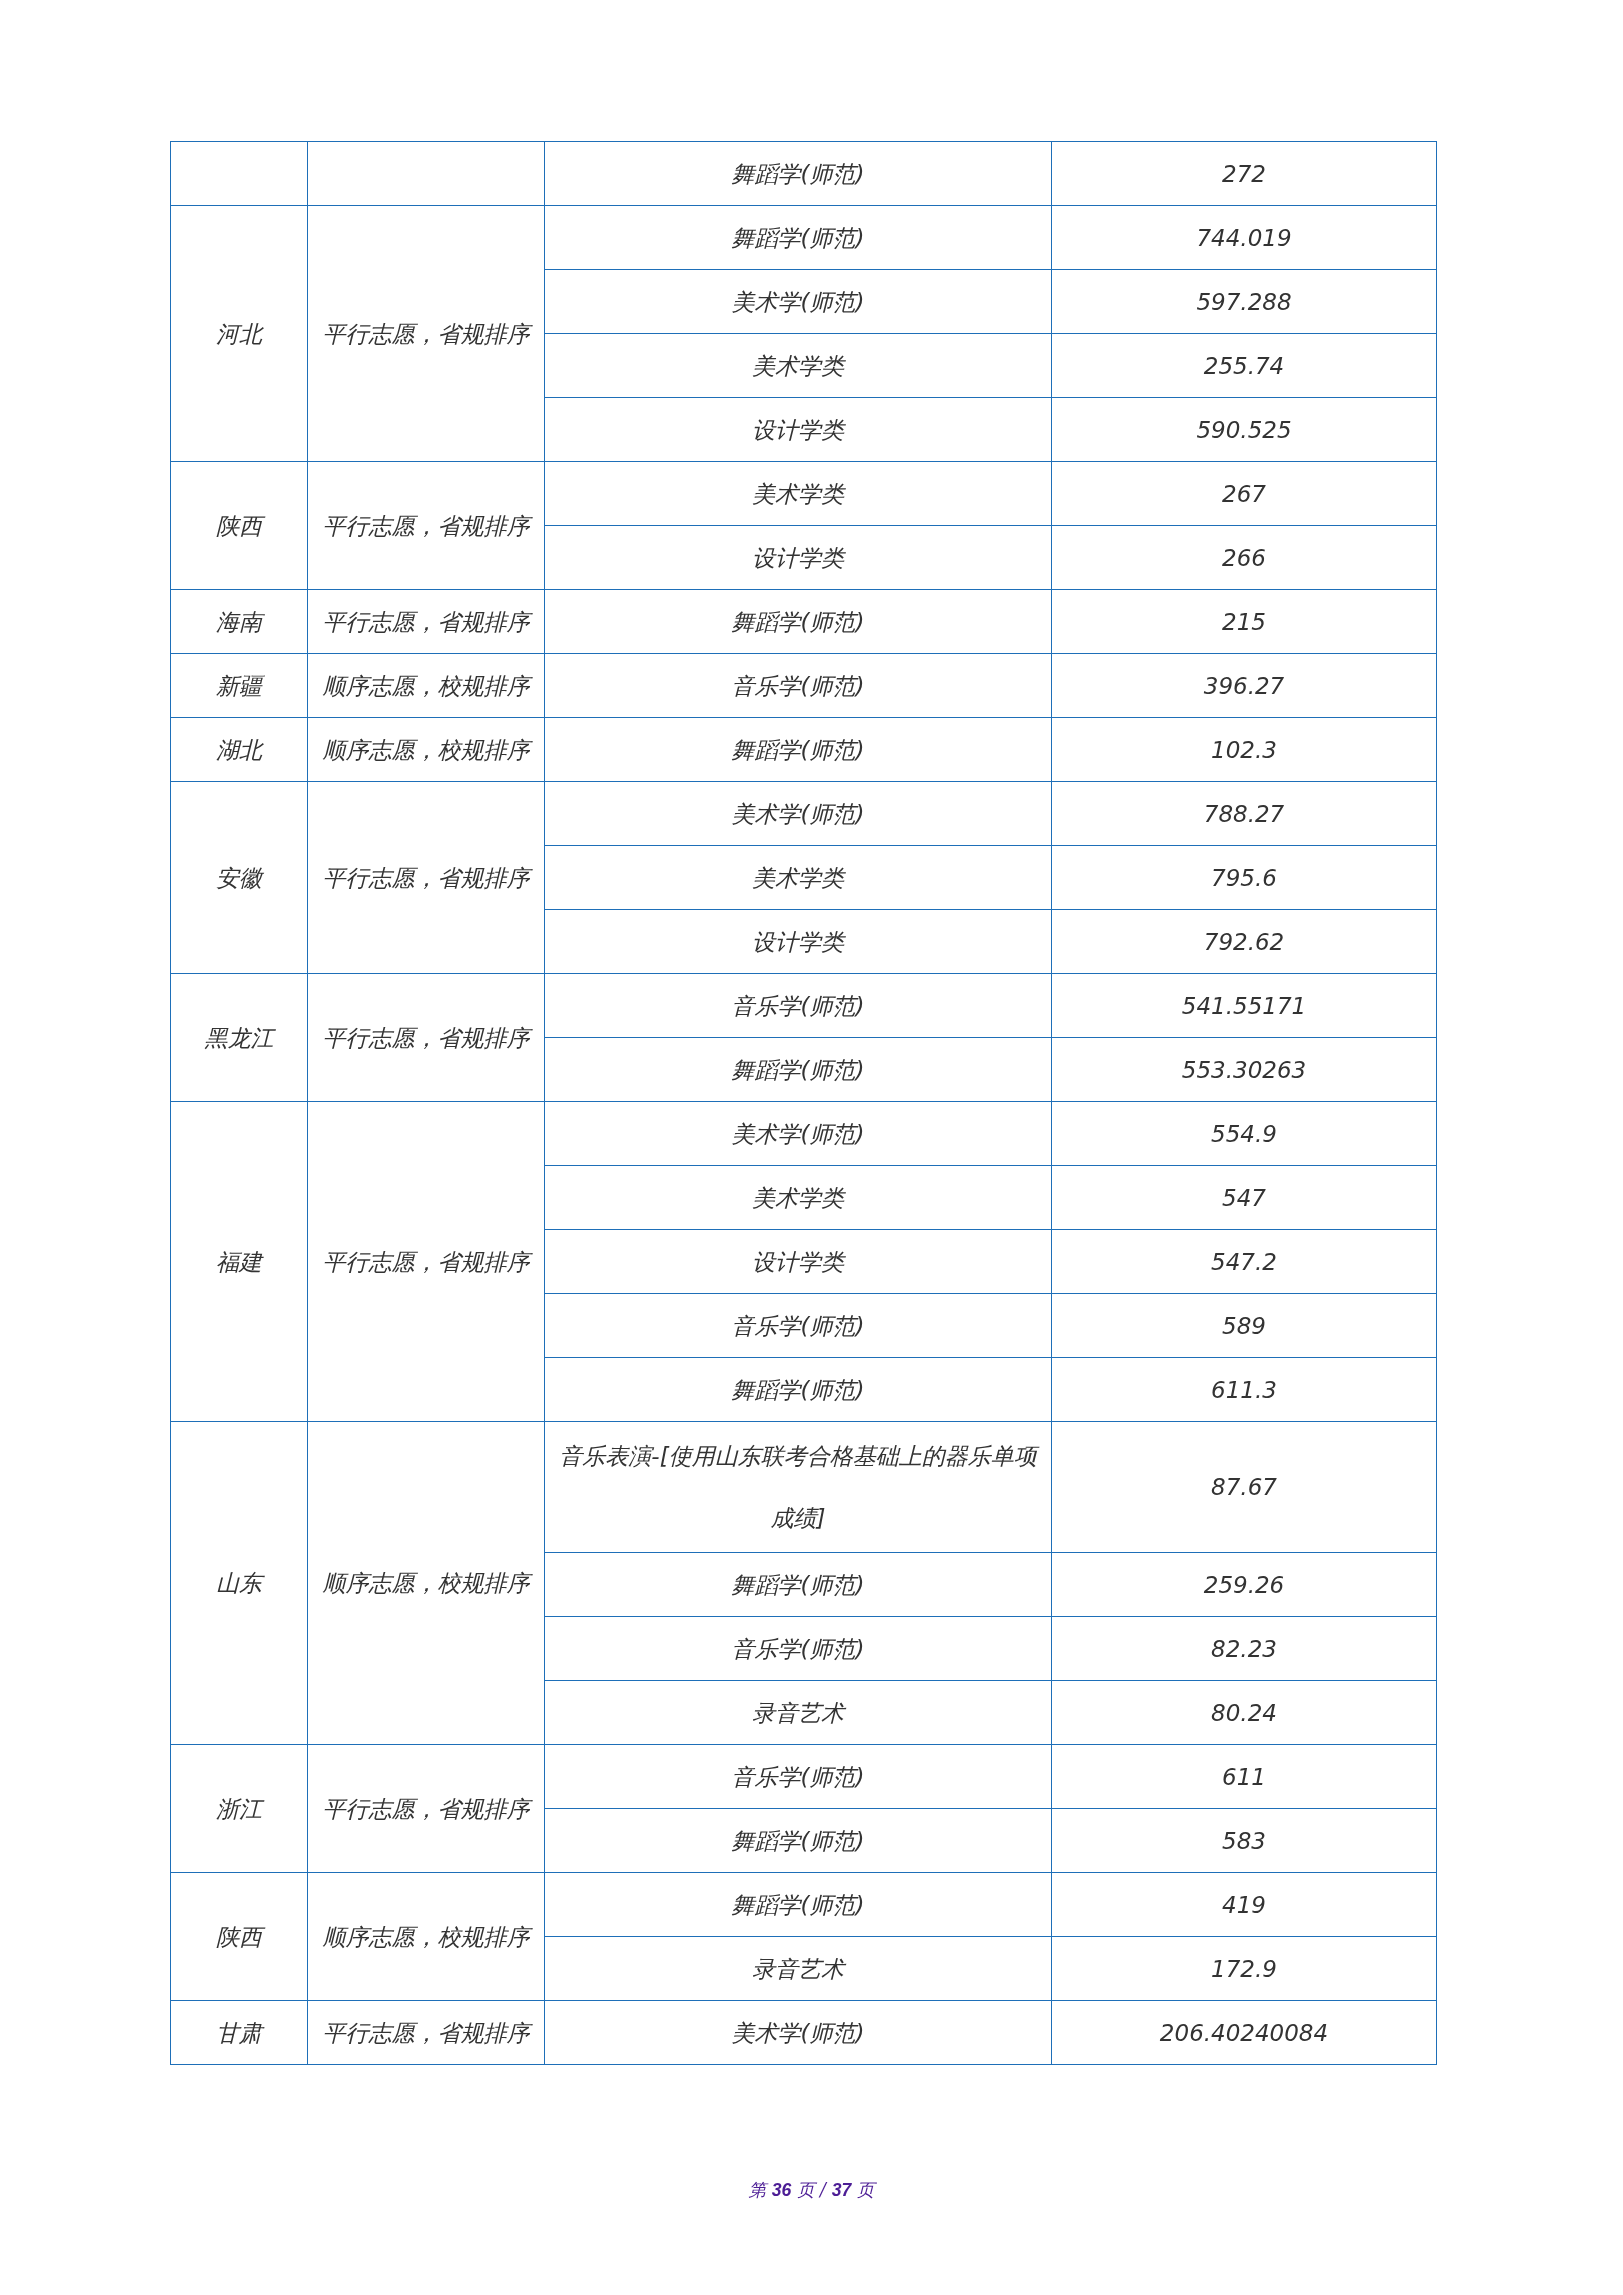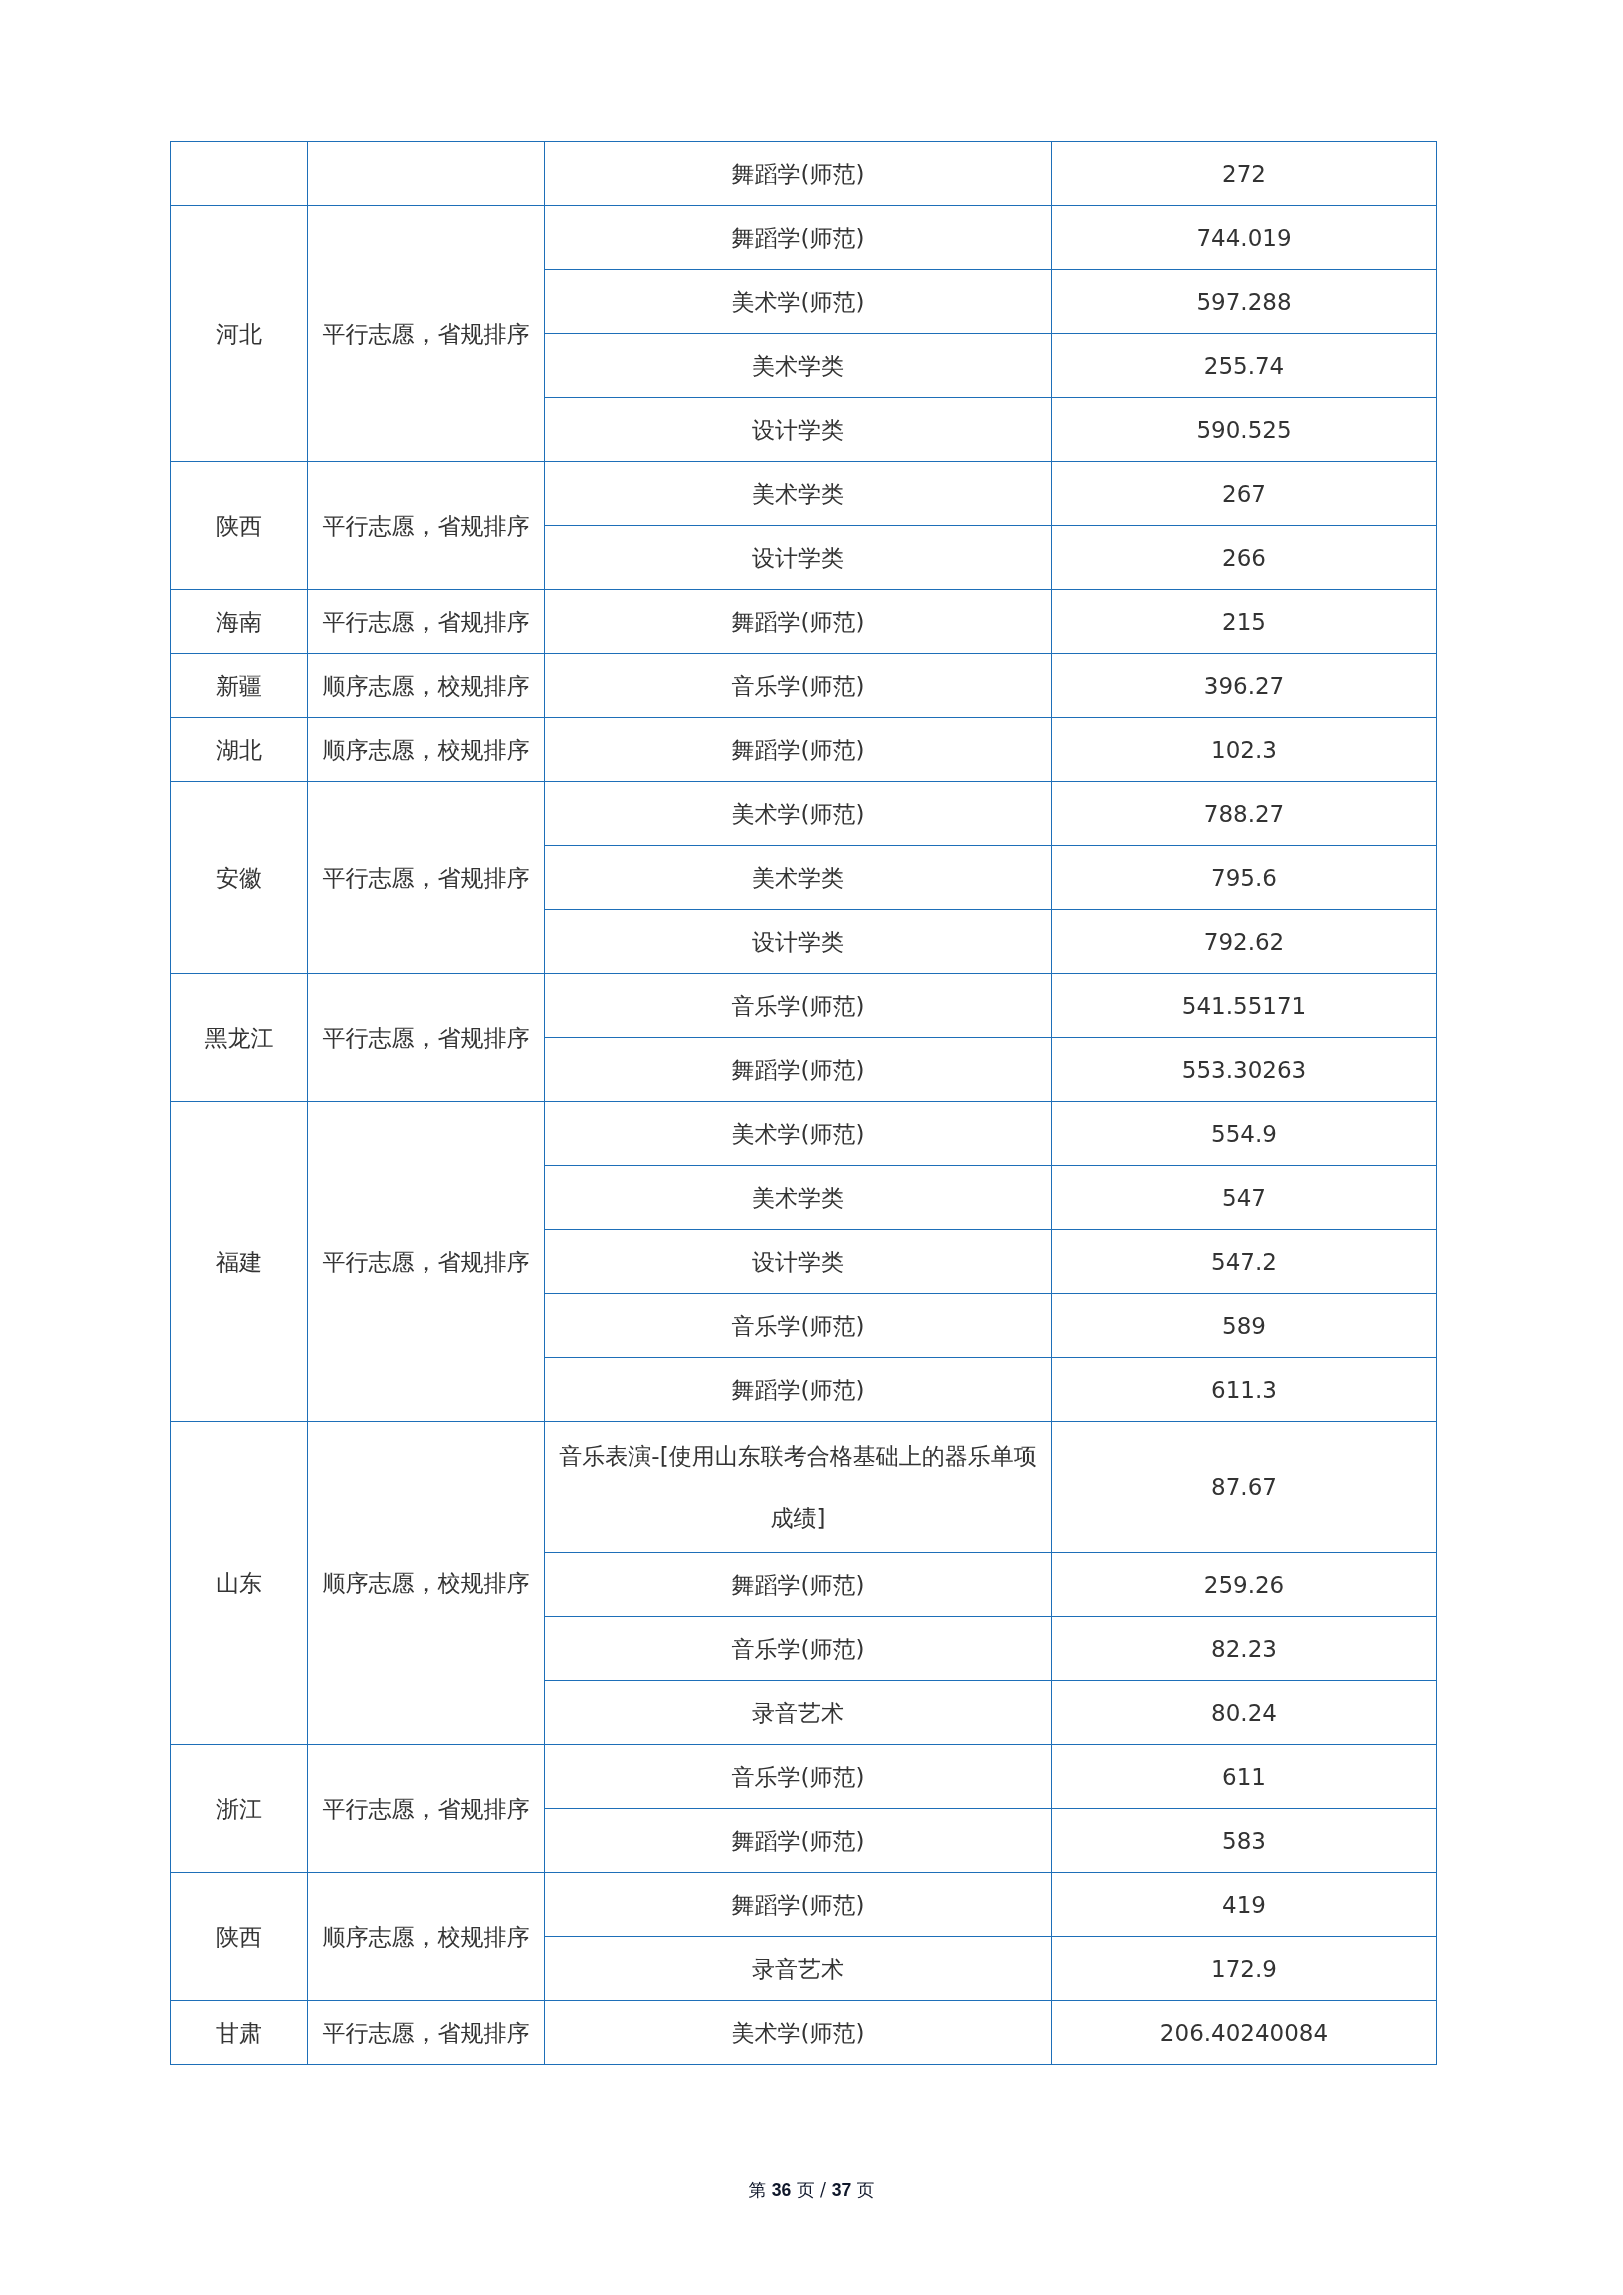--- a/index.html
+++ b/index.html
@@ -1,39 +1,39 @@
 <!DOCTYPE html>
 <html style="font-size:7.4px"><head>
 <meta charset="utf-8">
 <style>
   html, body { margin: 0; padding: 0; background: #ffffff; }
   body { width: 1623px; height: 2295px; position: relative; overflow: hidden;
          font-family: "DejaVu Sans", "Liberation Sans", sans-serif; color: #333333; }
-  #page { position: absolute; left: 0; top: 0; width: 1623px; height: 2136px; background: #fff; }
+  #page { position: absolute; left: 0; top: 0; width: 1623px; height: 2136px; background: #fff; font-style: italic; }
   table.scores {
     position: absolute; left: 170px; top: 141px; width: 1266px;
     border-collapse: collapse; table-layout: fixed;
     border: 1.9px solid #1e6fb8;
   }
   table.scores td {
     border: 1.9px solid #1e6fb8;
     text-align: center; vertical-align: middle;
     font-size: 23px; line-height: 28px; padding: 0 5.6px;
     height: 64px; box-sizing: border-box;
     color: #333333;
   }
   table.scores td.tall { height: 131px; line-height: 62px; }
   table.scores col.c1 { width: 137px; }
   table.scores col.c2 { width: 237px; }
   table.scores col.c3 { width: 507px; }
   table.scores col.c4 { width: 385px; }
   .footer {
     position: absolute; left: 0; width: 1623px; top: 2178px;
     text-align: center; font-family: "DejaVu Serif", "Liberation Serif", serif;
-    font-size: 17.6px; color: #0f172a;
+    font-size: 17.6px; color: #4c1d95;
   }
   .footer b { font-family: "Liberation Sans", "DejaVu Sans", sans-serif; font-weight: bold; }
 </style>
 </head>
 <body>
 
 <div id="page">
   <table class="scores">
     <colgroup>
         <col class="c1">

